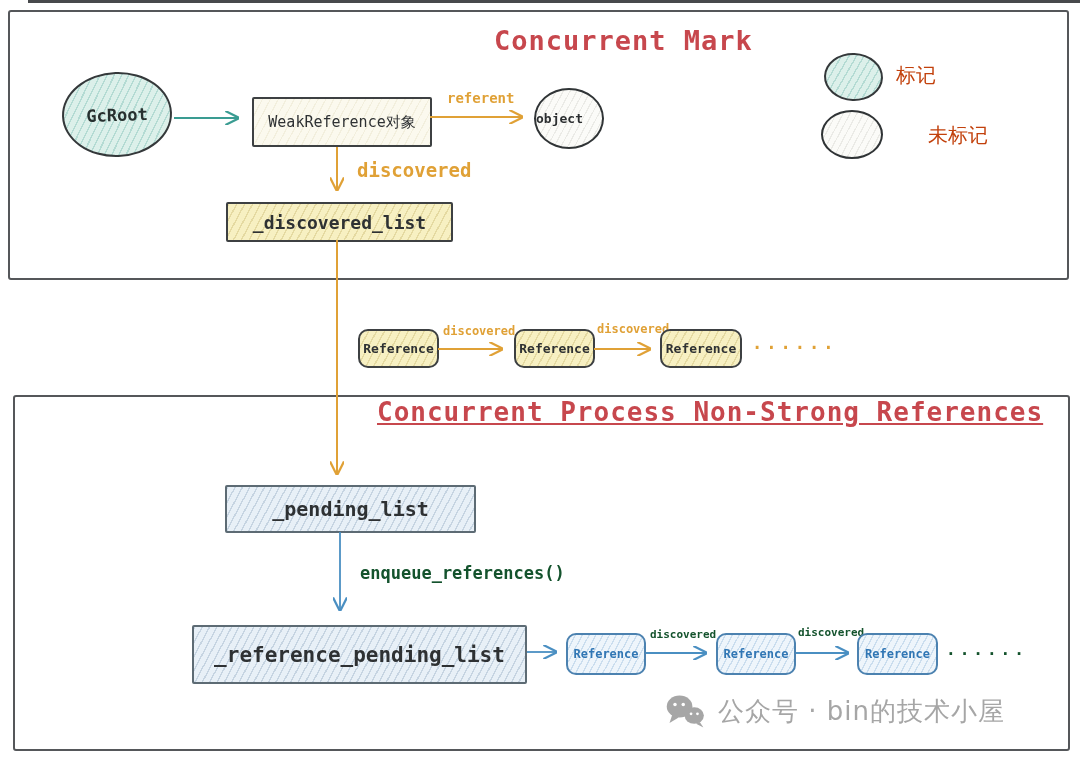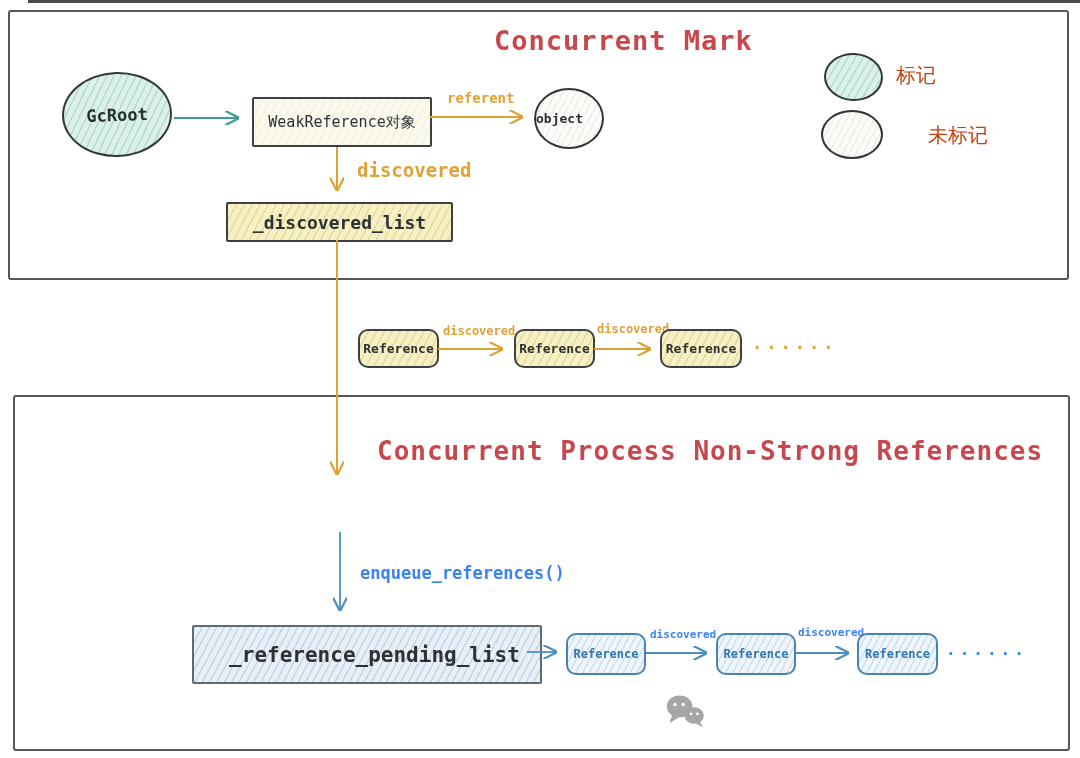--- a/index.html
+++ b/index.html
@@ -62,21 +62,21 @@
     position:absolute;border:2px solid #4c82b0;border-radius:10px;
     display:flex;align-items:center;justify-content:center;
     color:#3076b4;font-weight:bold;white-space:nowrap;
     background-color:#eef5fb;
     background-image:repeating-linear-gradient(118deg,rgba(110,160,205,0.28) 0 1.3px,transparent 1.3px 6px);
   }
 
   .edge-label{position:absolute;font-weight:bold;white-space:nowrap;
     font-family:"DejaVu Sans Mono","Liberation Mono",monospace;}
   .orange-text{color:#e0a136;}
-  .blue-text{color:#3b82f6;}
+  .blue-text{color:#14532d;}
   .dots{position:absolute;font-weight:bold;letter-spacing:4px;white-space:nowrap;
     font-family:"DejaVu Sans Mono","Liberation Mono",monospace;}
 
   .legend-label{position:absolute;color:#c2410c;white-space:nowrap;}
 
   #arrow-layer{position:absolute;left:0;top:0;width:1080px;height:758px;pointer-events:none;}
 
   .watermark{position:absolute;left:664px;top:692px;display:flex;align-items:center;gap:10px;
     color:#a6a6a6;}
   .watermark-text{font-size:26px;letter-spacing:1px;white-space:nowrap;}
@@ -126,26 +126,29 @@
     <span>Reference</span>
   </div>
   <div class="edge-label orange-text" style="left:597px;top:322px;font-size:12px;">discovered</div>
   <div class="rect-node yellow-fill pill mono" style="left:660px;top:329px;width:78px;height:35px;font-size:13px;">
     <span>Reference</span>
   </div>
   <div class="dots orange-text" style="left:752px;top:333px;font-size:17px;">......</div>
 
   <div class="panel" style="left:13px;top:395px;width:1053px;height:352px;"></div>
 
-  <div class="panel-title" style="left:377px;top:436px;font-size:26px;">Concurrent Process Non-Strong References</div>
-
+  <div class="panel-title" style="left:377px;top:397px;font-size:26px;text-decoration:underline;">Concurrent Process Non-Strong References</div>
+
+  <div class="rect-node bluegray-fill mono" style="left:225px;top:485px;width:247px;height:44px;font-size:20px;border-color:#5d6b74;">
+    <span>_pending_list</span>
+  </div>
 
   <div class="edge-label blue-text" style="left:360px;top:563px;font-size:17px;">enqueue_references()</div>
 
-  <div class="rect-node bluegray-fill mono" style="left:192px;top:625px;width:331px;height:55px;font-size:21px;border-color:#5d6b74;padding-left:15px;">
+  <div class="rect-node bluegray-fill mono" style="left:192px;top:625px;width:331px;height:55px;font-size:21px;border-color:#5d6b74;">
     <span>_reference_pending_list</span>
   </div>
 
   <div class="blue-pill mono" style="left:566px;top:633px;width:76px;height:38px;font-size:12px;">
     <span>Reference</span>
   </div>
   <div class="edge-label blue-text" style="left:650px;top:628px;font-size:11px;">discovered</div>
   <div class="blue-pill mono" style="left:716px;top:633px;width:76px;height:38px;font-size:12px;">
     <span>Reference</span>
   </div>
@@ -161,20 +164,21 @@
         <ellipse cx="17" cy="15" rx="14" ry="12" fill="#a6a6a6"></ellipse>
         <polygon points="9,24 6,33 16,27" fill="#a6a6a6"></polygon>
         <circle cx="12" cy="13" r="1.9" fill="#ffffff"></circle>
         <circle cx="21" cy="13" r="1.9" fill="#ffffff"></circle>
         <ellipse cx="33" cy="25" rx="10.5" ry="9" fill="#a6a6a6"></ellipse>
         <polygon points="39,32 43,38 35,34" fill="#a6a6a6"></polygon>
         <circle cx="29.5" cy="23" r="1.5" fill="#ffffff"></circle>
         <circle cx="36.5" cy="23" r="1.5" fill="#ffffff"></circle>
       </svg>
     </span>
+    <span class="watermark-text">公众号 · bin的技术小屋</span>
   </div>
 
   <svg id="arrow-layer">
     <defs>
       <marker id="mh-teal" markerWidth="14" markerHeight="14" refX="9" refY="5" orient="auto" markerUnits="userSpaceOnUse" viewBox="0 0 10 10">
         <path d="M0,0 L10,5 L0,10" fill="none" stroke="#3a9c92" stroke-width="1.6"></path>
       </marker>
       <marker id="mh-orange" markerWidth="14" markerHeight="14" refX="9" refY="5" orient="auto" markerUnits="userSpaceOnUse" viewBox="0 0 10 10">
         <path d="M0,0 L10,5 L0,10" fill="none" stroke="#e0a136" stroke-width="1.6"></path>
       </marker>

